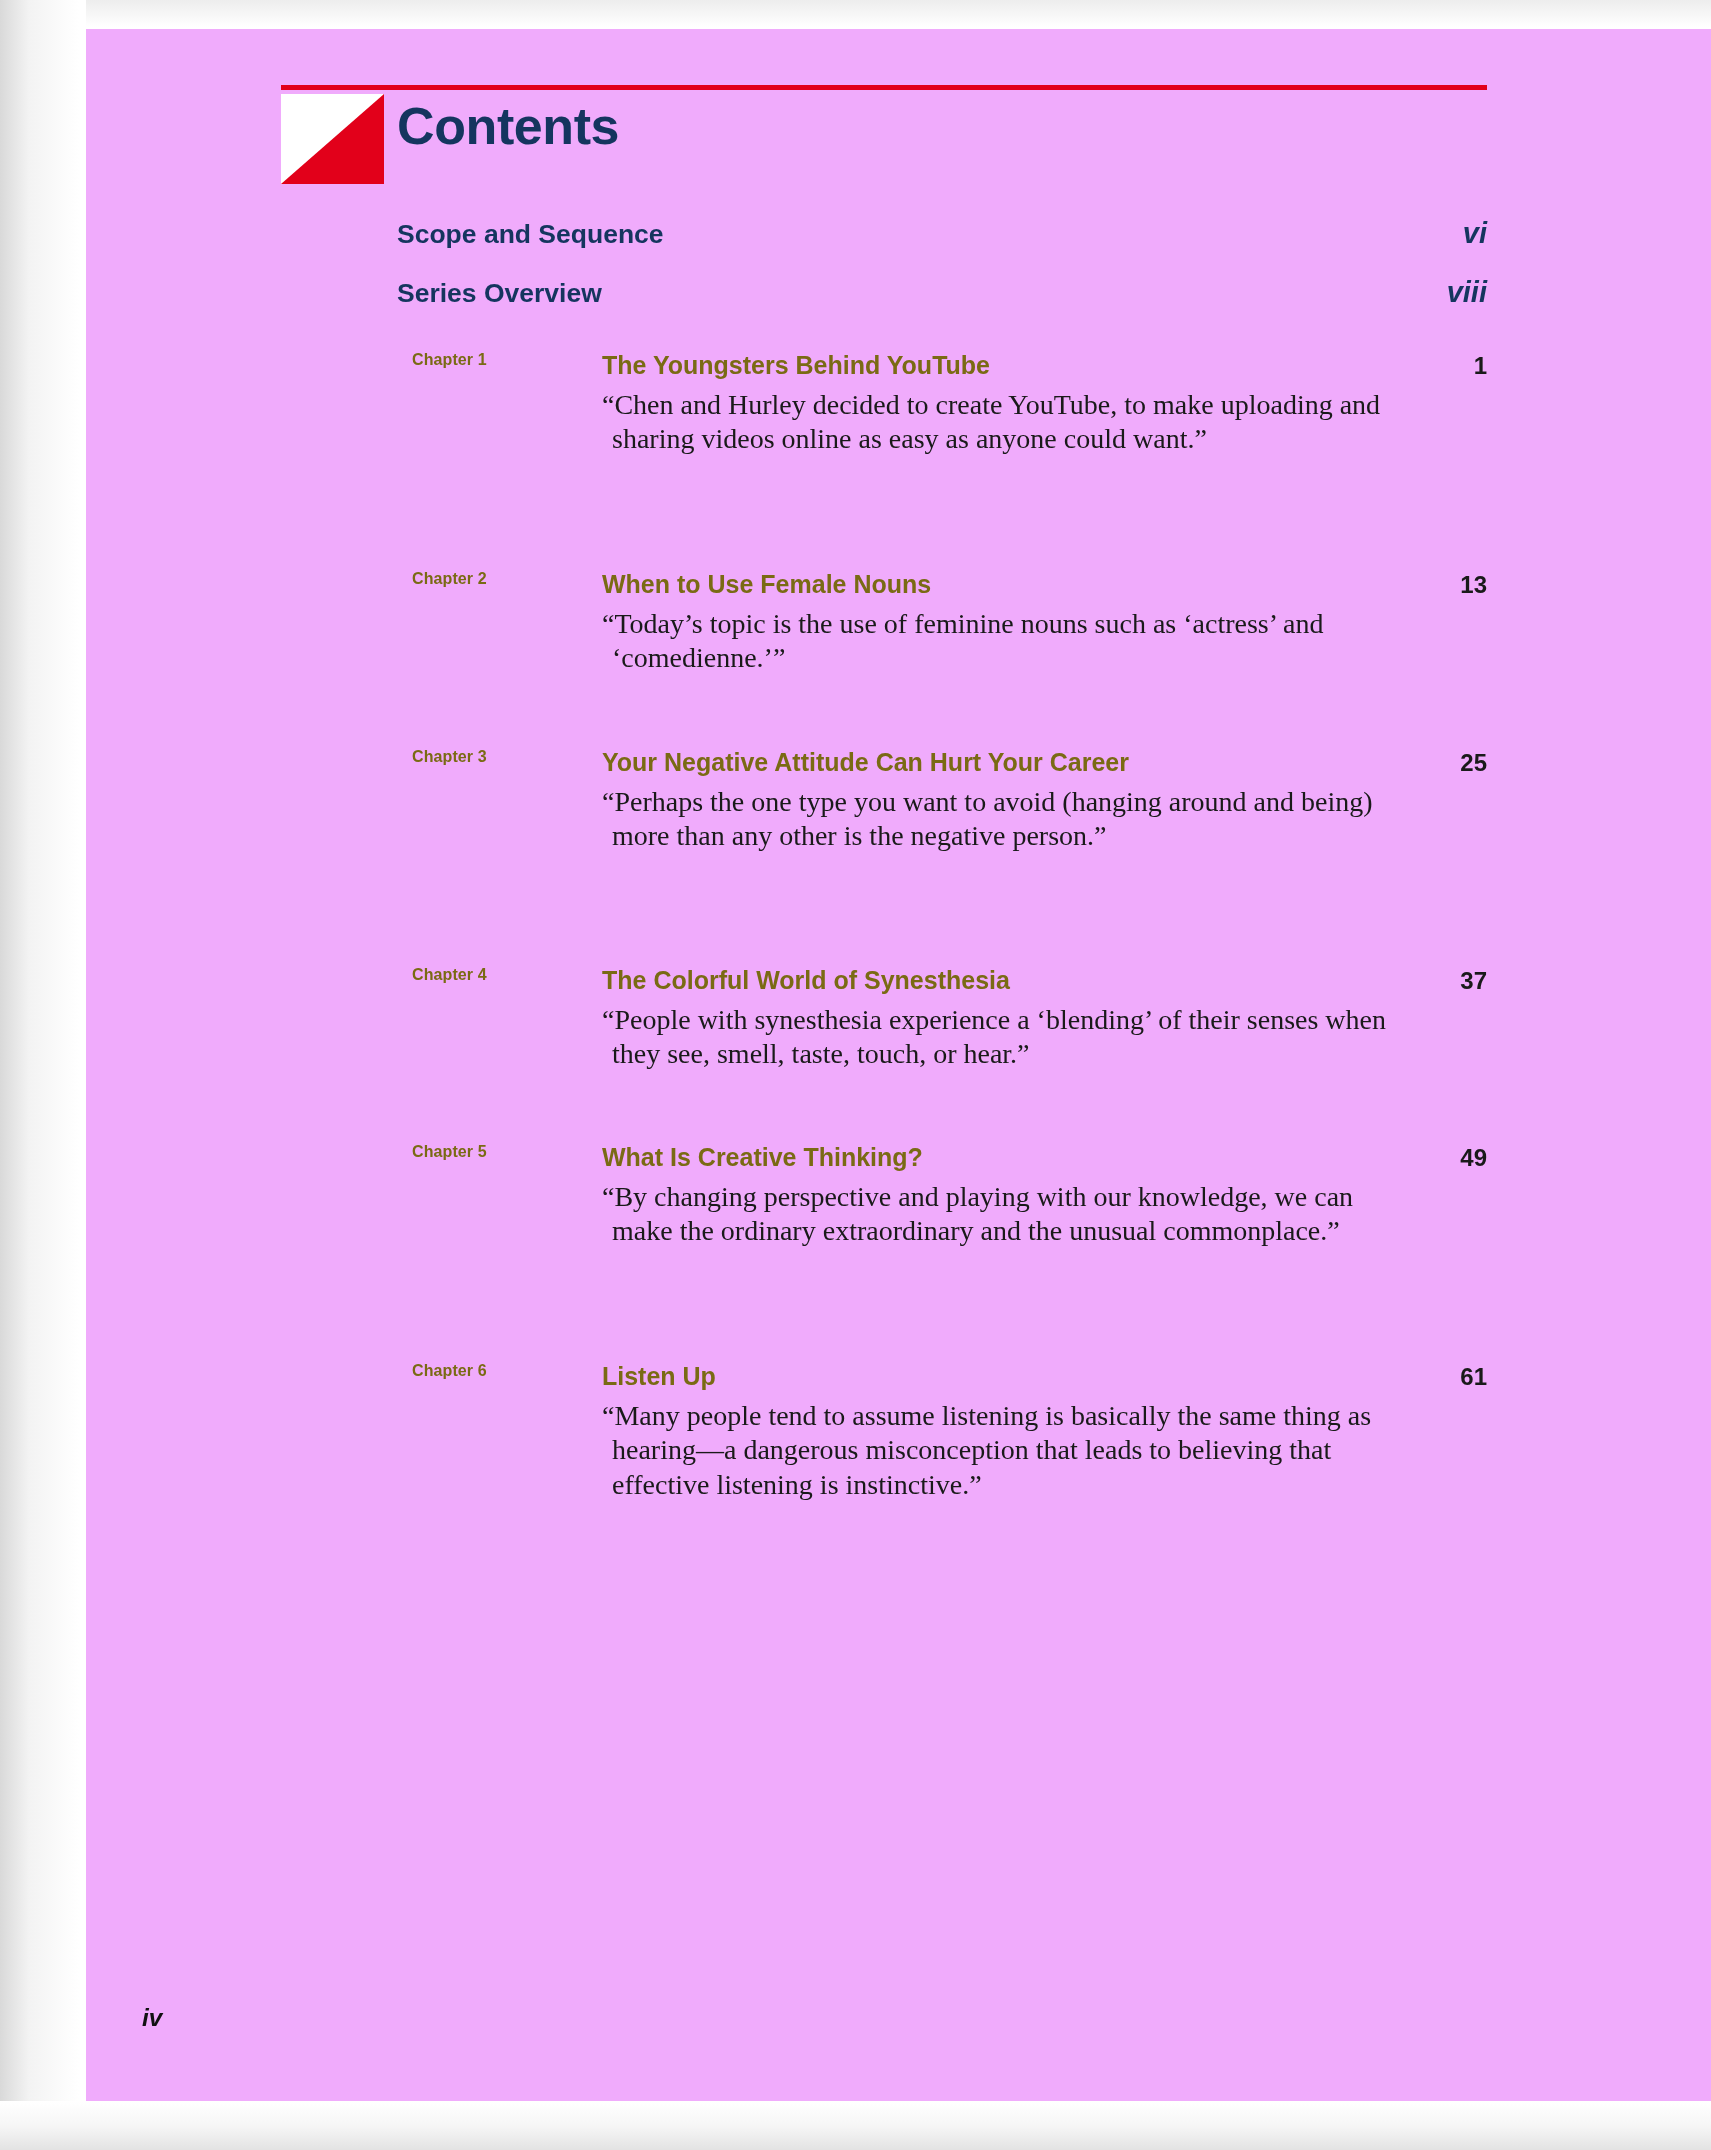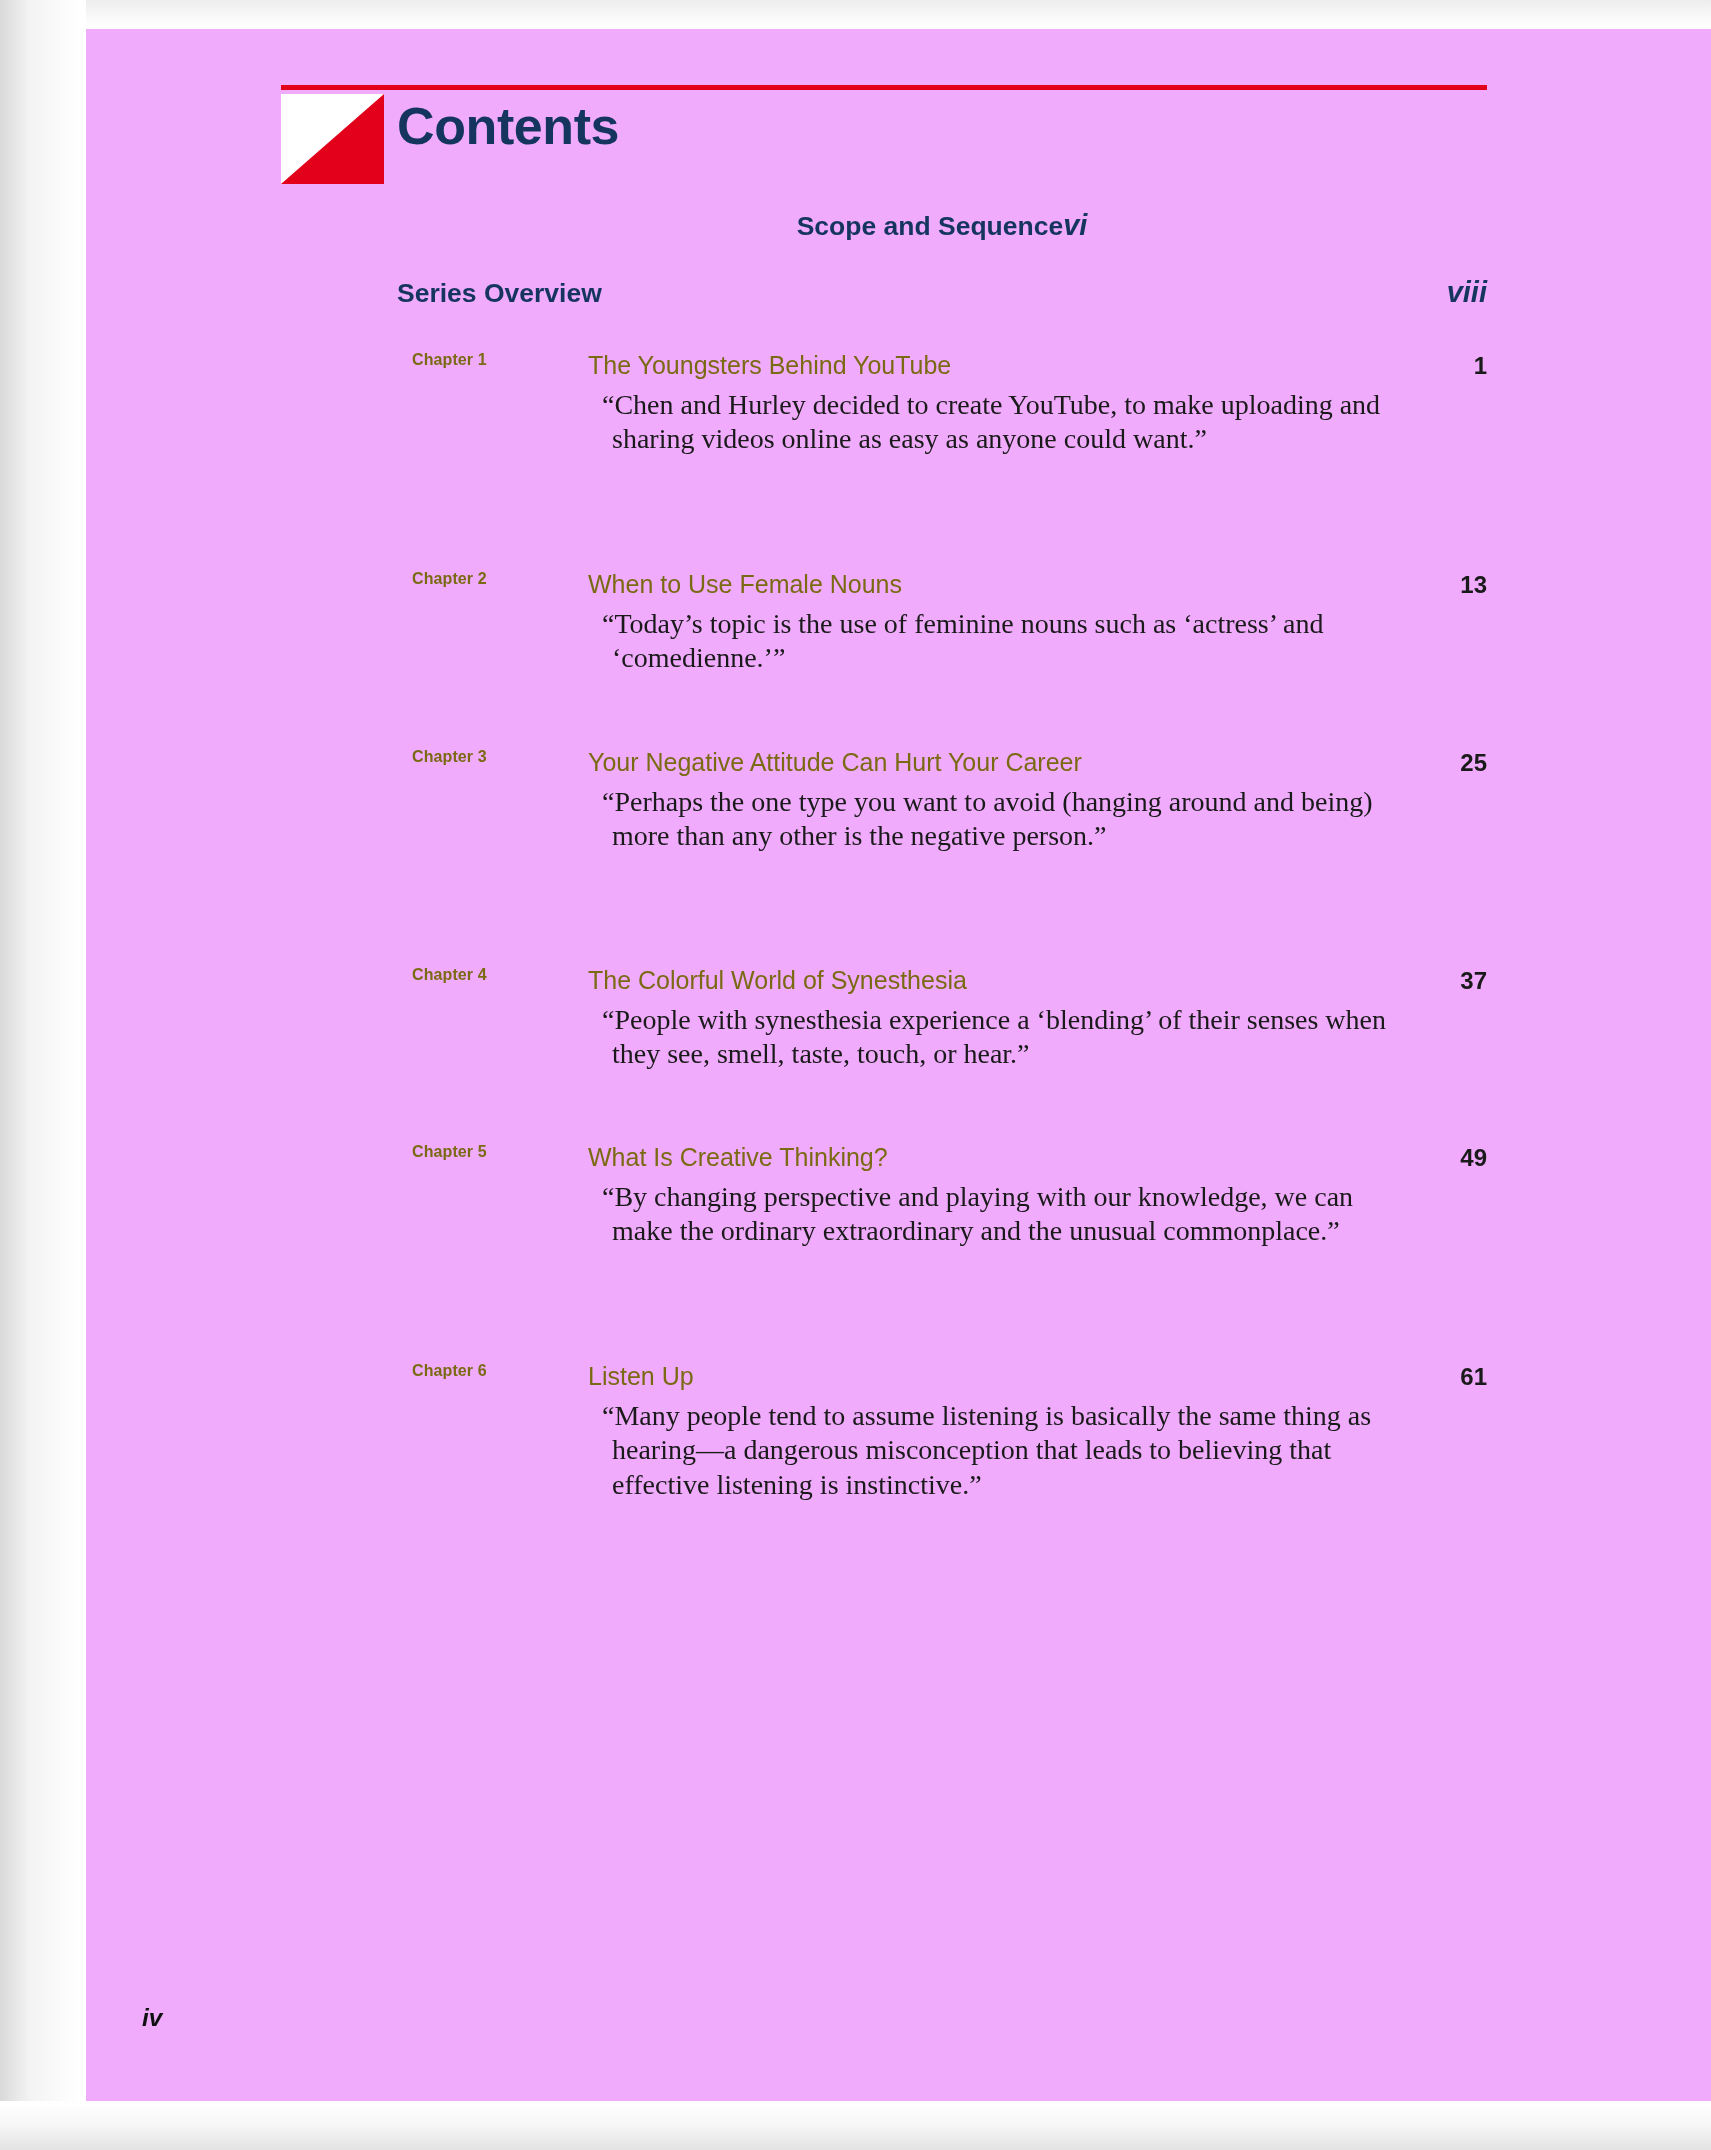--- a/index.html
+++ b/index.html
@@ -106,21 +106,21 @@
     font-size: 26.5px;
     font-weight: bold;
     color: #15355f;
   }
   .front-row .fm-page {
     font-size: 29px;
     font-weight: bold;
     color: #15355f;
     font-style: italic;
   }
-  #front-row-0 { top: 209px; justify-content: center; }
+  #front-row-0 { top: 217px; }
   #front-row-1 { top: 276px; }
 
   
   .chapter-entry {
     position: absolute;
     left: 412px;
     width: 1075px;
   }
   .chapter-head {
     position: relative;
@@ -131,25 +131,25 @@
     left: 0;
     top: 0;
     width: 179px;
     font-size: 16px;
     font-weight: bold;
     color: #7a6a14;
     letter-spacing: 0.1px;
   }
   .chapter-title {
     position: absolute;
-    left: 176px;
+    left: 190px;
     top: 0;
     font-size: 25px;
     color: #7a6a14;
-    font-weight: normal;
+    font-weight: bold;
   }
   .chapter-page {
     position: absolute;
     right: 0;
     top: 1.4px;
     font-size: 24px;
     font-weight: bold;
     color: #1a1a1a;
     text-align: right;
     width: 86px;

